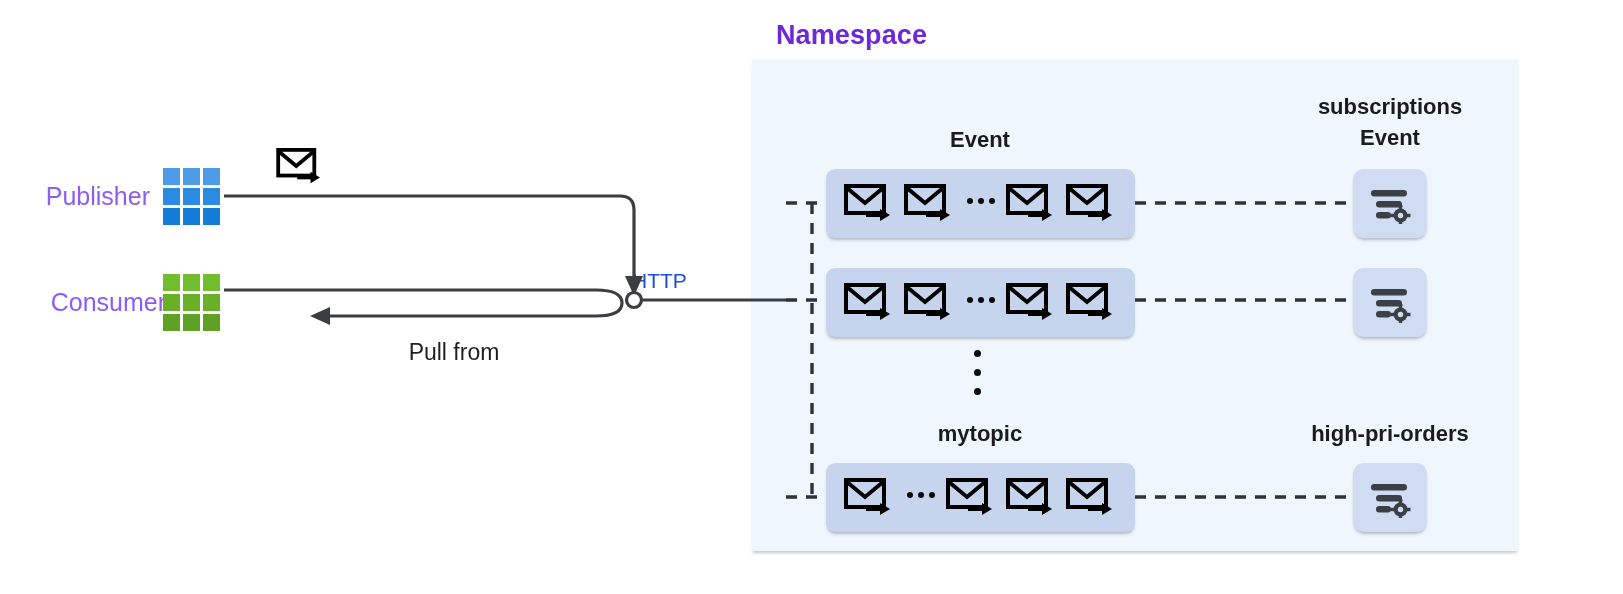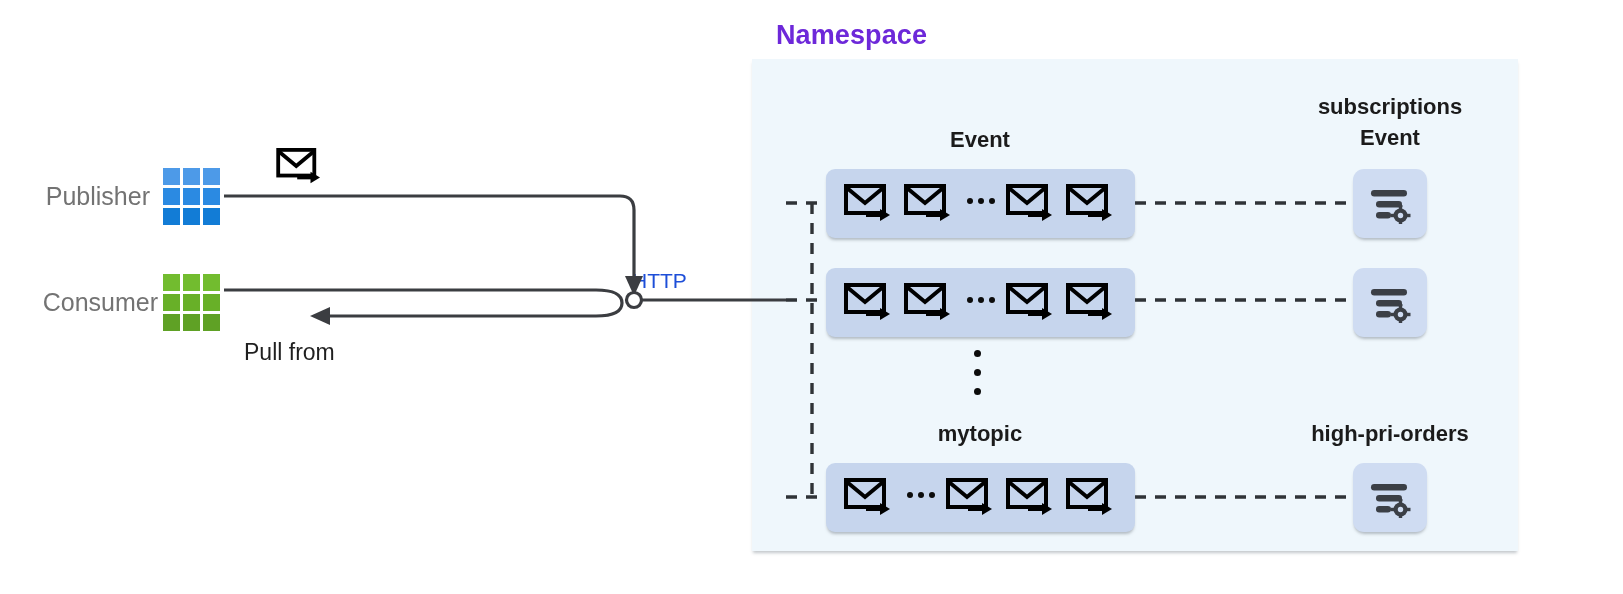--- a/index.html
+++ b/index.html
@@ -32,26 +32,26 @@
     top:59px;
     width:766px;
     height:492px;
     background:#eff7fc;
     box-shadow:0 3px 3px -1px rgba(120,130,140,.45);
   }
   
   .actor-label{
     position:absolute;
     font-size:25px;
-    color:#737373;
+    color:#8b5cf6;
     white-space:nowrap;
     text-align:right;
   }
   #publisher-label{left:0px;top:182px;width:150px;}
-  #consumer-label{left:8px;top:288px;width:150px;}
+  #consumer-label{left:16px;top:288px;width:150px;}
 
   .grid-icon{
     position:absolute;
     width:57px;
     height:57px;
     display:grid;
     grid-template-columns:repeat(3,1fr);
     grid-template-rows:repeat(3,1fr);
     gap:3px;
   }
@@ -128,21 +128,21 @@
   }
   #vdots b{width:7px;height:7px;border-radius:50%;background:#0c0c0c;display:block;}
 
   
   #http-label{
     position:absolute;left:632px;top:269px;
     font-size:21px;color:#1d4ed8;
   }
   #pull-label{
     position:absolute;left:244px;top:337px;width:420px;
-    font-size:23px;color:#1f1f1f;line-height:1.38;
+    font-size:23px;color:#1f1f1f;line-height:1.38;text-align:center;
   }
   #pull-label .strong{font-weight:bold;display:block;}
   #envelope-top{position:absolute;left:276px;top:148px;width:50px;height:38px;}
 </style>
 </head>
 <body>
 
 <div id="canvas">
 
   <div id="namespace-title">Namespace</div>

